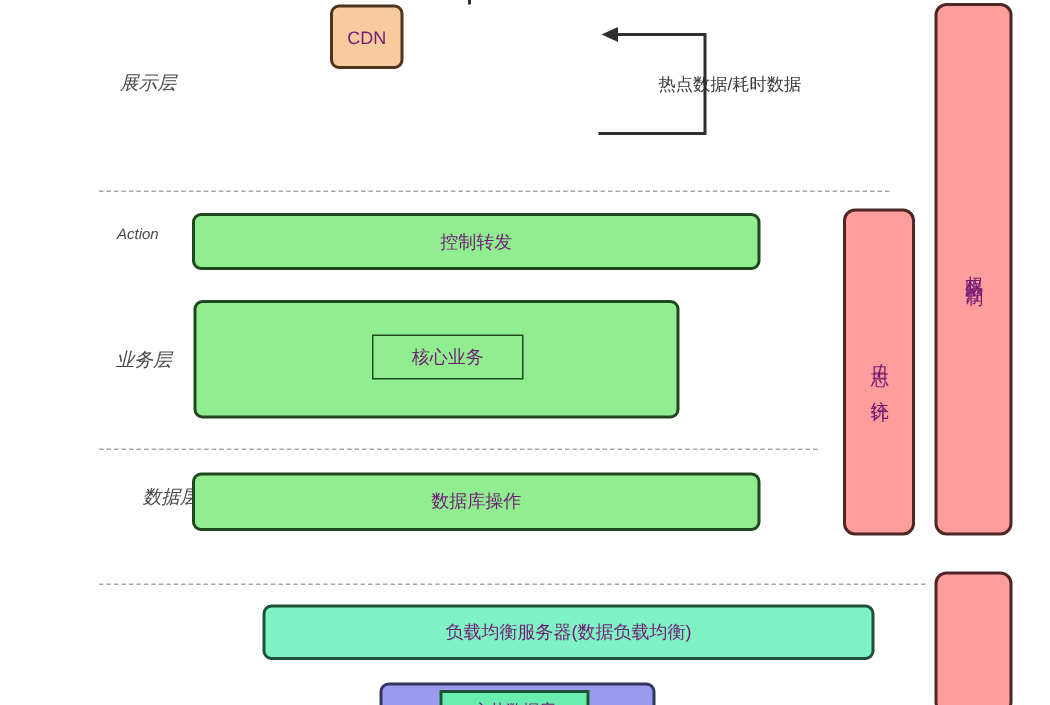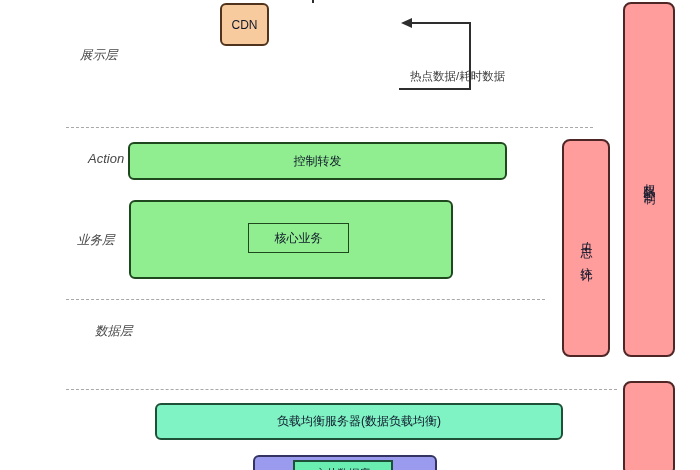--- a/index.html
+++ b/index.html
@@ -4,61 +4,62 @@
 <style>
   html,body{margin:0;padding:0;background:#ffffff;}
   .canvas{
     position:relative;width:700px;height:470px;overflow:hidden;
     background:#ffffff;
     font-family:"Liberation Sans","DejaVu Sans",sans-serif;
     color:#3a3a3a;
   }
   .node{
     position:absolute;display:flex;align-items:center;justify-content:center;
-    box-sizing:border-box;text-align:center;font-size:12px;color:#0f172a;
+    box-sizing:border-box;text-align:center;font-size:12px;color:#701a75;
   }
   .rounded{border-radius:6px;}
   .orange{background:#f8cb9e;border:2px solid #50331c;}
   .green{background:#90ee90;border:2px solid #20481f;}
   .pink{background:#ff9d9d;border:2px solid #4f2626;border-radius:8px;}
-  .teal{background:#7ff3c4;border:2px solid #1e5038;}
+  .teal{background:#7ff3c4;border:2px solid #1e5038;margin-left:20px;}
   .purple{background:#9a9aef;border:2px solid #343463;}
   .inner-db{background:#69edb0;border:2px solid #1e5038;}
   .vtext{
     writing-mode:vertical-rl;text-orientation:upright;
     letter-spacing:3px;font-size:12px;
   }
   .layer-label{position:absolute;font-size:12.5px;color:#474747;font-style:italic;}
   .sep{position:absolute;height:0;border-top:1.5px dashed #a8a8a8;}
   .annotation{position:absolute;font-size:11.5px;color:#3a3a3a;white-space:nowrap;}
   svg.overlay{position:absolute;left:0;top:0;pointer-events:none;}
 </style>
 </head>
 <body>
 
 <div class="canvas">
 
   <div class="layer-label" style="left:80px;top:47px;">展示层</div>
-  <div class="layer-label" style="left:88px;top:151px;font-size:13px;">Action</div>
+  <div class="layer-label" style="left:78px;top:151px;font-size:10px;">Action</div>
   <div class="layer-label" style="left:77px;top:232px;">业务层</div>
   <div class="layer-label" style="left:95px;top:323px;">数据层</div>
 
   <div class="sep" style="left:66px;top:127px;width:527px;"></div>
   <div class="sep" style="left:66px;top:299px;width:479px;"></div>
   <div class="sep" style="left:66px;top:389px;width:551px;"></div>
 
   <div class="node orange rounded" style="left:220px;top:3px;width:49px;height:43px;">CDN</div>
 
-  <div class="annotation" style="left:410px;top:49px;margin-top:20px;">热点数据/耗时数据</div>
+  <div class="annotation" style="left:439px;top:49px;">热点数据/耗时数据</div>
 
   <div class="node green rounded" style="left:128px;top:142px;width:379px;height:38px;">控制转发</div>
 
   <div class="node green rounded" style="left:129px;top:200px;width:324px;height:79px;"></div>
   <div class="node green" style="left:248px;top:223px;width:101px;height:30px;border-width:1.5px;">核心业务</div>
 
+  <div class="node green rounded" style="left:128px;top:315px;width:379px;height:39px;">数据库操作</div>
 
   <div class="node pink vtext" style="left:562px;top:139px;width:48px;height:218px;">日志/统计</div>
   <div class="node pink vtext" style="left:623px;top:2px;width:52px;height:355px;">权限控制</div>
   <div class="node pink" style="left:623px;top:381px;width:52px;height:95px;"></div>
 
   <div class="node teal rounded" style="left:155px;top:403px;width:408px;height:37px;">负载均衡服务器(数据负载均衡)</div>
   <div class="node purple rounded" style="left:253px;top:455px;width:184px;height:42px;"></div>
   <div class="node inner-db" style="left:293px;top:460px;width:100px;height:30px;font-size:11px;align-items:flex-start;padding-top:4px;">主从数据库</div>
 
   <svg class="overlay" width="700" height="470" viewBox="0 0 700 470">

